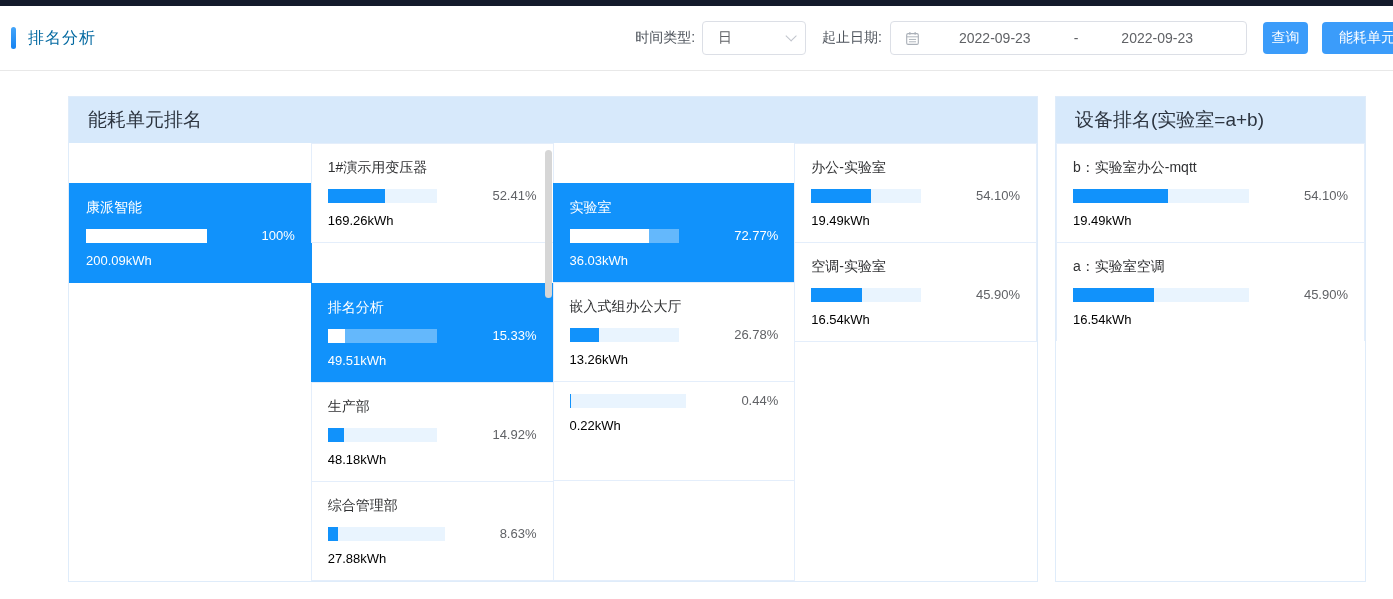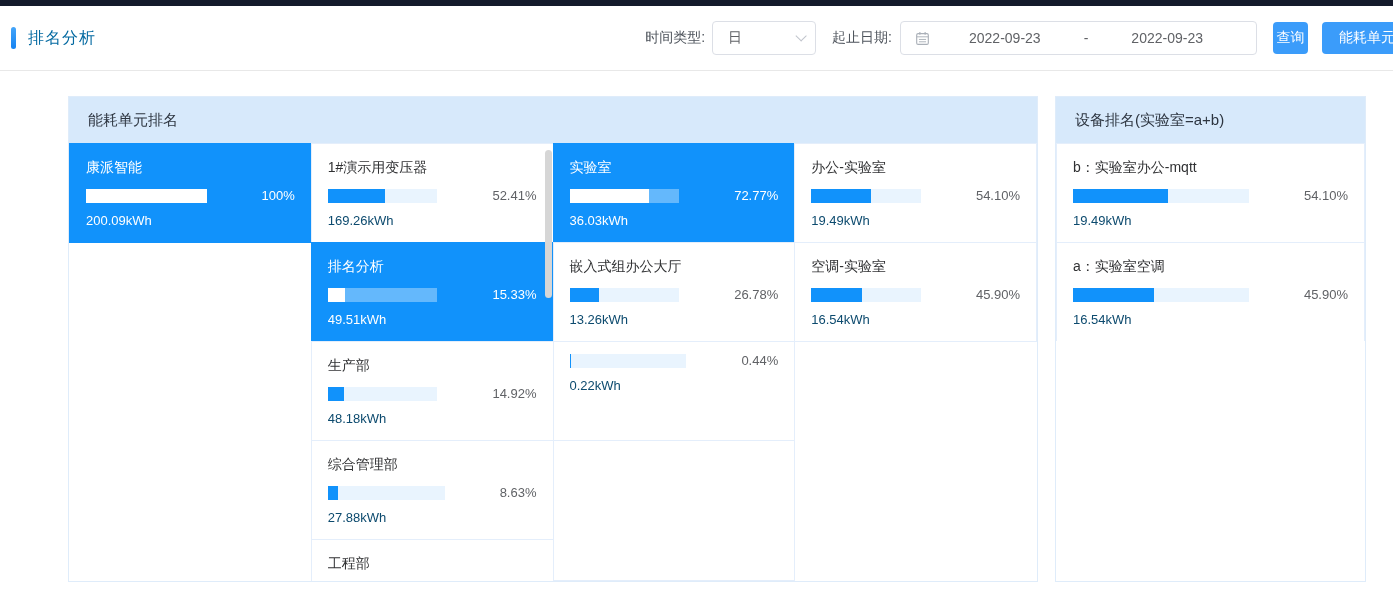--- a/index.html
+++ b/index.html
@@ -27,53 +27,53 @@
     border-bottom:1.5px solid #c0c4cc; transform:rotate(45deg) translateY(-3px); }
   .lbl2 { margin-left:16px; }
   .date-range { margin-left:8px; width:357px; height:34px; border:1px solid #dcdfe6;
     border-radius:4px; display:flex; align-items:center; padding:0 14px;
     font-size:14px; color:#606266; background:#fff; cursor:pointer; }
   .date-val { flex:1; text-align:center; }
   .date-sep { padding:0 4px; color:#606266; }
   .btn { height:32px; border:none; border-radius:4px; background:#3b9cfa; color:#fff;
     font-size:14px; font-family:inherit; display:flex; align-items:center;
     justify-content:center; cursor:pointer; }
-  .btn-query { margin-left:16px; width:35px; }
+  .btn-query { margin-left:16px; width:45px; }
   .btn-board { margin-left:14px; width:118px; padding:0 10px; }
 
   .content { margin:25px 0 0 68px; display:flex; gap:17px; height:486px; }
 
   .panel { background:#fff; border:1px solid #dfecfa; display:flex; flex-direction:column; }
   .panel-units { width:970px; }
   .panel-devices { width:311px; }
   .panel-header { height:46px; flex:none; background:#d7e9fb; display:flex;
-    align-items:center; padding:0 19px; font-size:15px; color:#2d3540; }
+    align-items:center; padding:0 19px; font-size:19px; color:#2d3540; }
   .panel-body { flex:1; display:flex; overflow:hidden; }
   .panel-devices .panel-body { flex-direction:column; }
 
   .rank-col { flex:1 1 0; min-width:0; position:relative; overflow:hidden;
     display:flex; flex-direction:column; }
   .rank-col + .rank-col { margin-left:-1px; }
 
   .rank-card { height:100px; flex:none; border:1px solid #e4eefb; background:#fff;
     overflow:hidden; cursor:pointer; }
   .rank-card + .rank-card { margin-top:-1px; }
   .rank-card.empty { flex:1 1 auto; height:auto; cursor:default; }
   .panel-devices .rank-card.empty { border:none; }
   .col-filler { flex:1 1 auto; background:#fff; }
 
   .card-name { padding:15px 16px 0; font-size:14px; color:#303133;
     white-space:nowrap; overflow:hidden; }
   .bar-row { display:flex; align-items:center; margin:11px 16px 0;gap:44px; }
   .bar-track { flex:1 1 auto; height:14px; background:#e9f4fe; overflow:hidden; }
   .bar-fill { height:100%; background:#1192fb; }
   .pct-label { margin-left:11px; font-size:13px; color:#606266; flex:none; }
-  .kwh-label { margin:10px 16px 0; font-size:13px; color:#0c4a6e; }
-
-  .rank-card.selected { background:#1192fb; border-color:#1192fb; }
+  .kwh-label { margin:10px 16px 0; font-size:13px; color:#000000; }
+
+  .rank-card.selected { background:#1192fb; border-color:#1192fb;margin-top:40px; }
   .rank-card.selected .card-name,
   .rank-card.selected .pct-label,
   .rank-card.selected .kwh-label { color:#fff; }
   .rank-card.selected .bar-track { background:rgba(255,255,255,0.35); }
   .rank-card.selected .bar-fill { background:#fff; }
 
   .scroll-thumb { position:absolute; right:2px; top:7px; width:7px; height:148px;
     border-radius:4px; background:#d6d6d6; z-index:3; }
 </style>
 </head>

